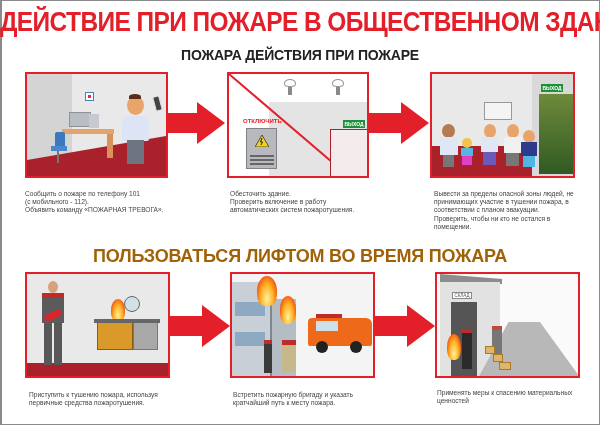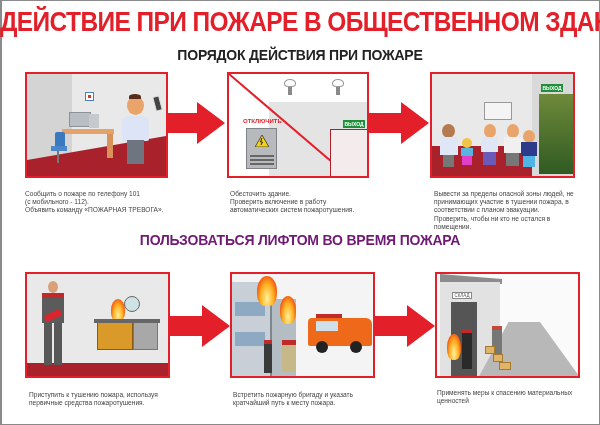--- a/index.html
+++ b/index.html
@@ -1,34 +1,34 @@
 <!DOCTYPE html>
 <html><head>
 <meta charset="utf-8">
 <style>
   * { box-sizing: border-box; margin: 0; padding: 0; }
   html, body { width: 600px; height: 425px; background: #ffffff; overflow: hidden; }
   body { font-family: "Liberation Sans", sans-serif; position: relative; }
   .frame { position: absolute; left: 0; top: 0; width: 600px; height: 425px; border: 1px solid #8a8a8a; border-left-width: 2px; }
   .main-title { position: absolute; top: 6px; left: 0; width: 600px; text-align: center; color: #e3202a; font-weight: bold; font-size: 24.5px; letter-spacing: -0.6px; transform: scaleY(1.12); transform-origin: top; white-space: nowrap; }
   .sub-title { position: absolute; top: 47px; left: 0; width: 600px; text-align: center; color: #222; font-weight: bold; font-size: 14px; letter-spacing: -0.2px; white-space: nowrap; }
-  .mid-title { position: absolute; top: 232px; left: 0; width: 600px; text-align: center; color: #701a75; font-weight: bold; font-size: 14px; line-height: 16px; letter-spacing: -0.2px; white-space: nowrap; }
+  .mid-title { position: absolute; top: 248px; left: 0; width: 600px; text-align: center; color: #a16207; font-weight: bold; font-size: 18px; line-height: 16px; letter-spacing: -0.2px; white-space: nowrap; }
   .panel { position: absolute; border: 2px solid #e3202a; overflow: hidden; background: #e9e9e9; }
   .arrow { position: absolute; }
   .caption { position: absolute; font-size: 6.6px; line-height: 8.2px; color: #444; }
   .floor { position: absolute; left: 0; right: 0; bottom: 0; background: #a8212b; }
   .abs { position: absolute; }
 </style>
 </head>
 <body>
 
 <div class="frame"></div>
 
 <div class="main-title">ДЕЙСТВИЕ ПРИ ПОЖАРЕ В ОБЩЕСТВЕННОМ ЗДАНИИ</div>
-<div class="sub-title">ПОРЯДОК ДЕЙСТВИЯ ПРИ ПОЖАРЕ</div>
+<div class="sub-title">ПОЖАРА ДЕЙСТВИЯ ПРИ ПОЖАРЕ</div>
 
 <div class="panel" style="left:25px; top:72px; width:143px; height:106px;">
   <div class="abs" style="left:0;top:0;width:45px;height:100%;background:#d4d4d4;"></div>
   <div class="floor" style="height:40px; clip-path:polygon(0 60%,100% 0,100% 100%,0 100%);"></div>
   <div class="abs" style="left:58px;top:18px;width:9px;height:9px;border:1px solid #4a7fbf;background:#fff;">
       <div style="margin:2px;width:3px;height:3px;background:#d33;"></div>
     </div>
   <div class="abs" style="left:35px;top:55px;width:52px;height:5px;background:#e4a36a;"></div>
   <div class="abs" style="left:80px;top:60px;width:6px;height:24px;background:#d8925a;"></div>
   <div class="abs" style="left:42px;top:38px;width:22px;height:15px;background:#b9bec4;border:1px solid #8d9298;"></div>

